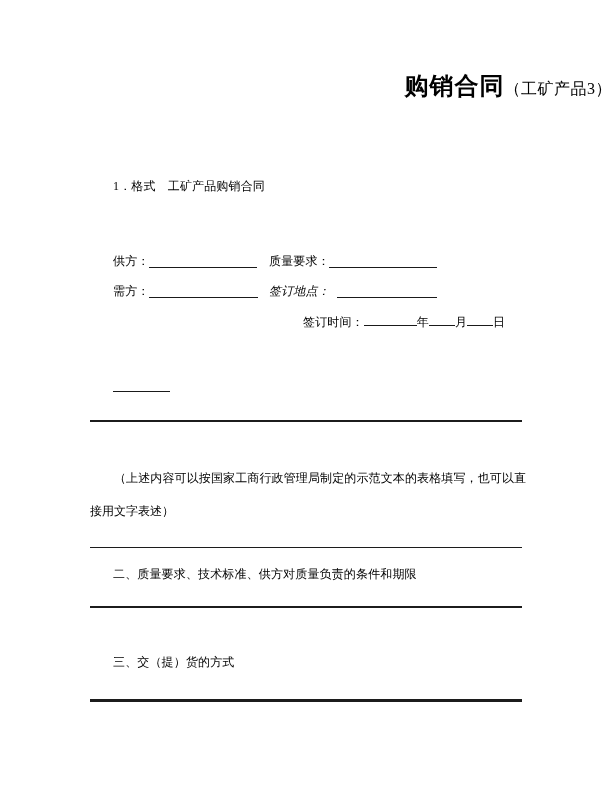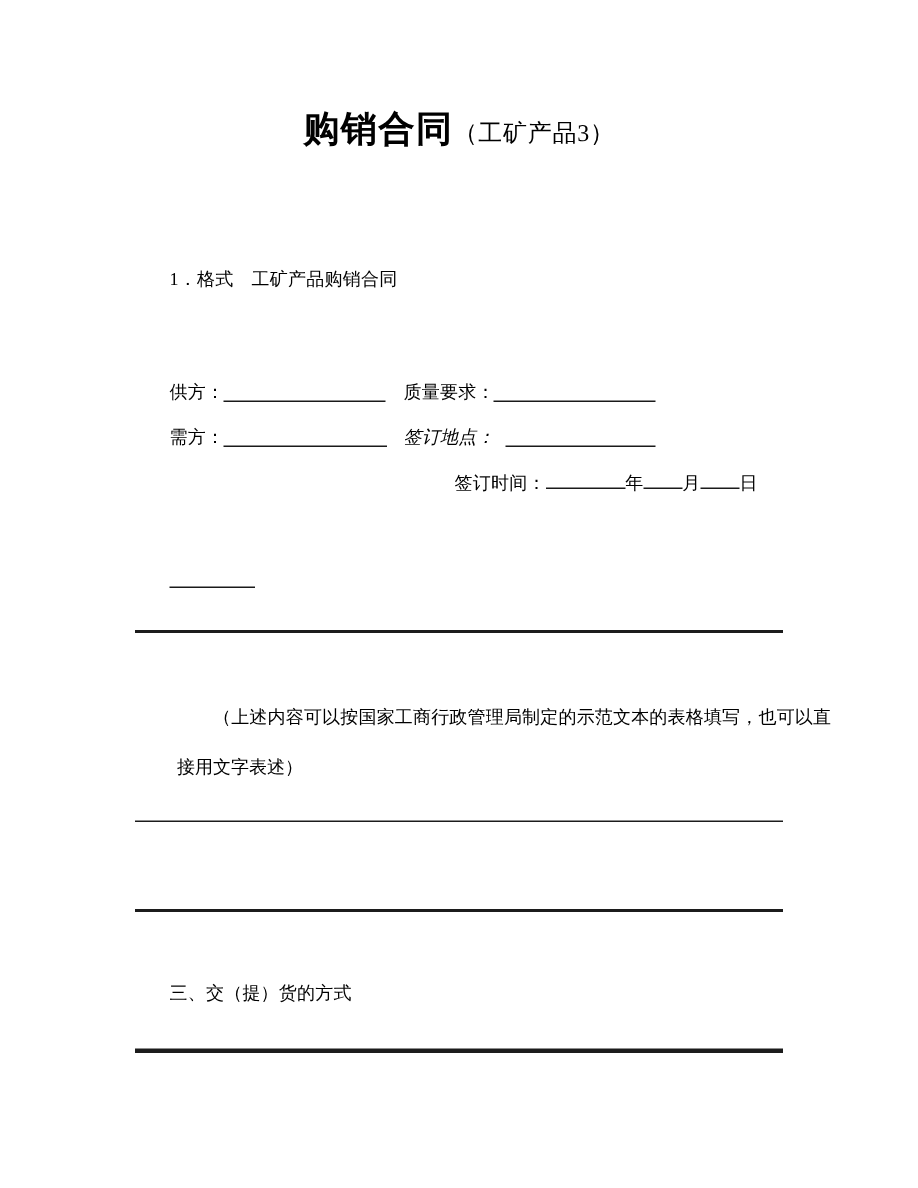--- a/index.html
+++ b/index.html
@@ -14,21 +14,21 @@
     background: #ffffff;
     font-family: "Liberation Serif", serif;
     color: #000000;
     overflow: hidden;
   }
   .doc-title {
     position: absolute;
     top: 70px;
     left: 0;
     width: 612px;
-    text-align: center;
+    text-align: right;
     white-space: nowrap;
   }
   .doc-title .title-main {
     font-family: "Liberation Sans", sans-serif;
     font-size: 24px;
     font-weight: 900;
     letter-spacing: 1px;
   }
   .doc-title .title-sub {
     font-family: "Liberation Serif", serif;
@@ -63,21 +63,20 @@
     position: absolute;
     left: 90px;
     top: 462px;
     width: 436px;
     font-size: 12px;
     line-height: 33px;
     text-indent: 24px;
     text-align: justify;
     letter-spacing: 0;
     white-space: normal;
-    margin-left: 28px;
   }
 </style>
 </head>
 <body>
 
 <div class="page">
 
   <div class="doc-title">
     <span class="title-main">购销合同</span><span class="title-sub">（工矿产品3）</span>
   </div>
@@ -101,20 +100,21 @@
   <div class="txt" style="left:113px; top:379px;">
     <span class="fill-line" style="width:57px;"></span>
   </div>
 
   <div class="rule" style="top:420px; height:2px;"></div>
 
   <div class="note-para">（上述内容可以按国家工商行政管理局制定的示范文本的表格填写，也可以直接用文字表述）</div>
 
   <div class="rule" style="top:547px; height:1px;"></div>
 
+  <div class="txt" style="left:113px; top:566px;">二、质量要求、技术标准、供方对质量负责的条件和期限</div>
 
   <div class="rule" style="top:606px; height:2px;"></div>
 
   <div class="txt" style="left:113px; top:654px;">三、交（提）货的方式</div>
 
   <div class="rule" style="top:699px; height:3px;"></div>
 
 </div>
 
 </body></html>

